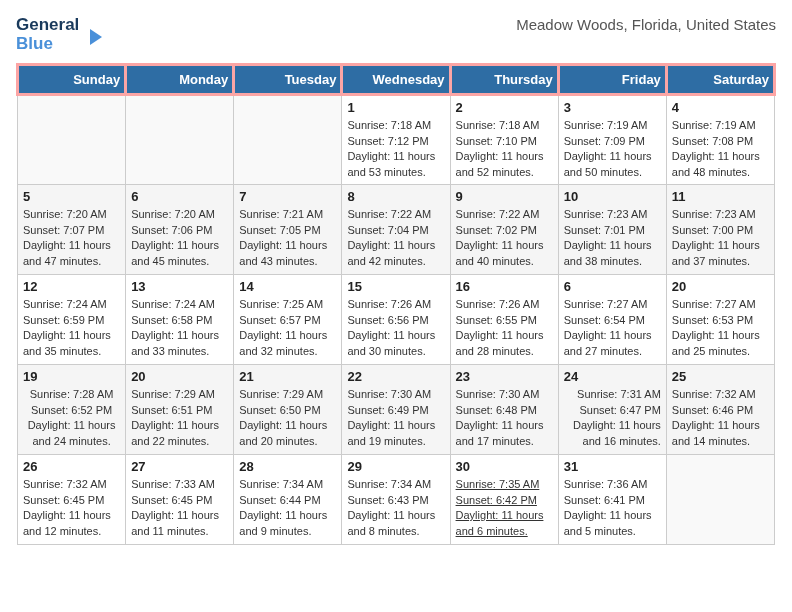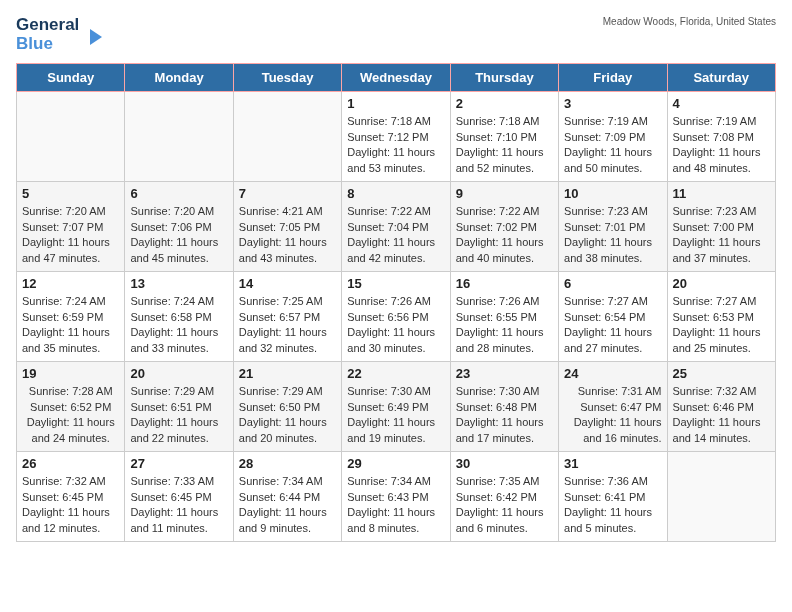--- a/index.html
+++ b/index.html
@@ -23,36 +23,36 @@
     }
     .title-block {
       text-align: right;
     }
     .month-title {
       font-size: 36px;
       color: #333;
       font-weight: 300;
     }
     .location {
-      font-size: 10px;
+      font-size: 15px;
       color: #555;
     }
     table {
       width: 100%;
       border-collapse: collapse;
       table-layout: fixed;
     }
     thead tr th {
       background-color: #2e6da4;
       color: #fff;
       font-size: 13px;
       font-weight: bold;
       padding: 6px 4px;
-      text-align: center;
-      border: 1px solid #fca5a5;
+      text-align: right;
+      border: 3px solid #fca5a5;
     }
     tbody tr td {
       border: 1px solid #ccc;
       vertical-align: top;
       padding: 4px 5px;
       height: 90px;
       font-size: 11px;
       color: #333;
       background: #fff;
     }
@@ -150,21 +150,21 @@
         </td>
         <td>
           <div class="day-number">6</div>
           <div class="day-info" style="white-space: pre-line;">Sunrise: 7:20 AM
 Sunset: 7:06 PM
 Daylight: 11 hours
 and 45 minutes.</div>
         </td>
         <td>
           <div class="day-number">7</div>
-          <div class="day-info" style="white-space: pre-line;">Sunrise: 4:21 AM
+          <div class="day-info" style="white-space: pre-line;">Sunrise: 7:21 AM
 Sunset: 7:05 PM
 Daylight: 11 hours
 and 43 minutes.</div>
         </td>
         <td>
           <div class="day-number">8</div>
           <div class="day-info" style="white-space: pre-line;">Sunrise: 7:22 AM
 Sunset: 7:04 PM
 Daylight: 11 hours
 and 42 minutes.</div>
@@ -317,21 +317,21 @@
         </td>
         <td>
           <div class="day-number">29</div>
           <div class="day-info" style="white-space: pre-line;">Sunrise: 7:34 AM
 Sunset: 6:43 PM
 Daylight: 11 hours
 and 8 minutes.</div>
         </td>
         <td>
           <div class="day-number">30</div>
-          <div class="day-info" style="white-space: pre-line;">Sunrise: 7:35 AM
+          <div class="day-info" style="white-space: pre-line; text-decoration: underline;">Sunrise: 7:35 AM
 Sunset: 6:42 PM
 Daylight: 11 hours
 and 6 minutes.</div>
         </td>
         <td>
           <div class="day-number">31</div>
           <div class="day-info" style="white-space: pre-line;">Sunrise: 7:36 AM
 Sunset: 6:41 PM
 Daylight: 11 hours
 and 5 minutes.</div>

